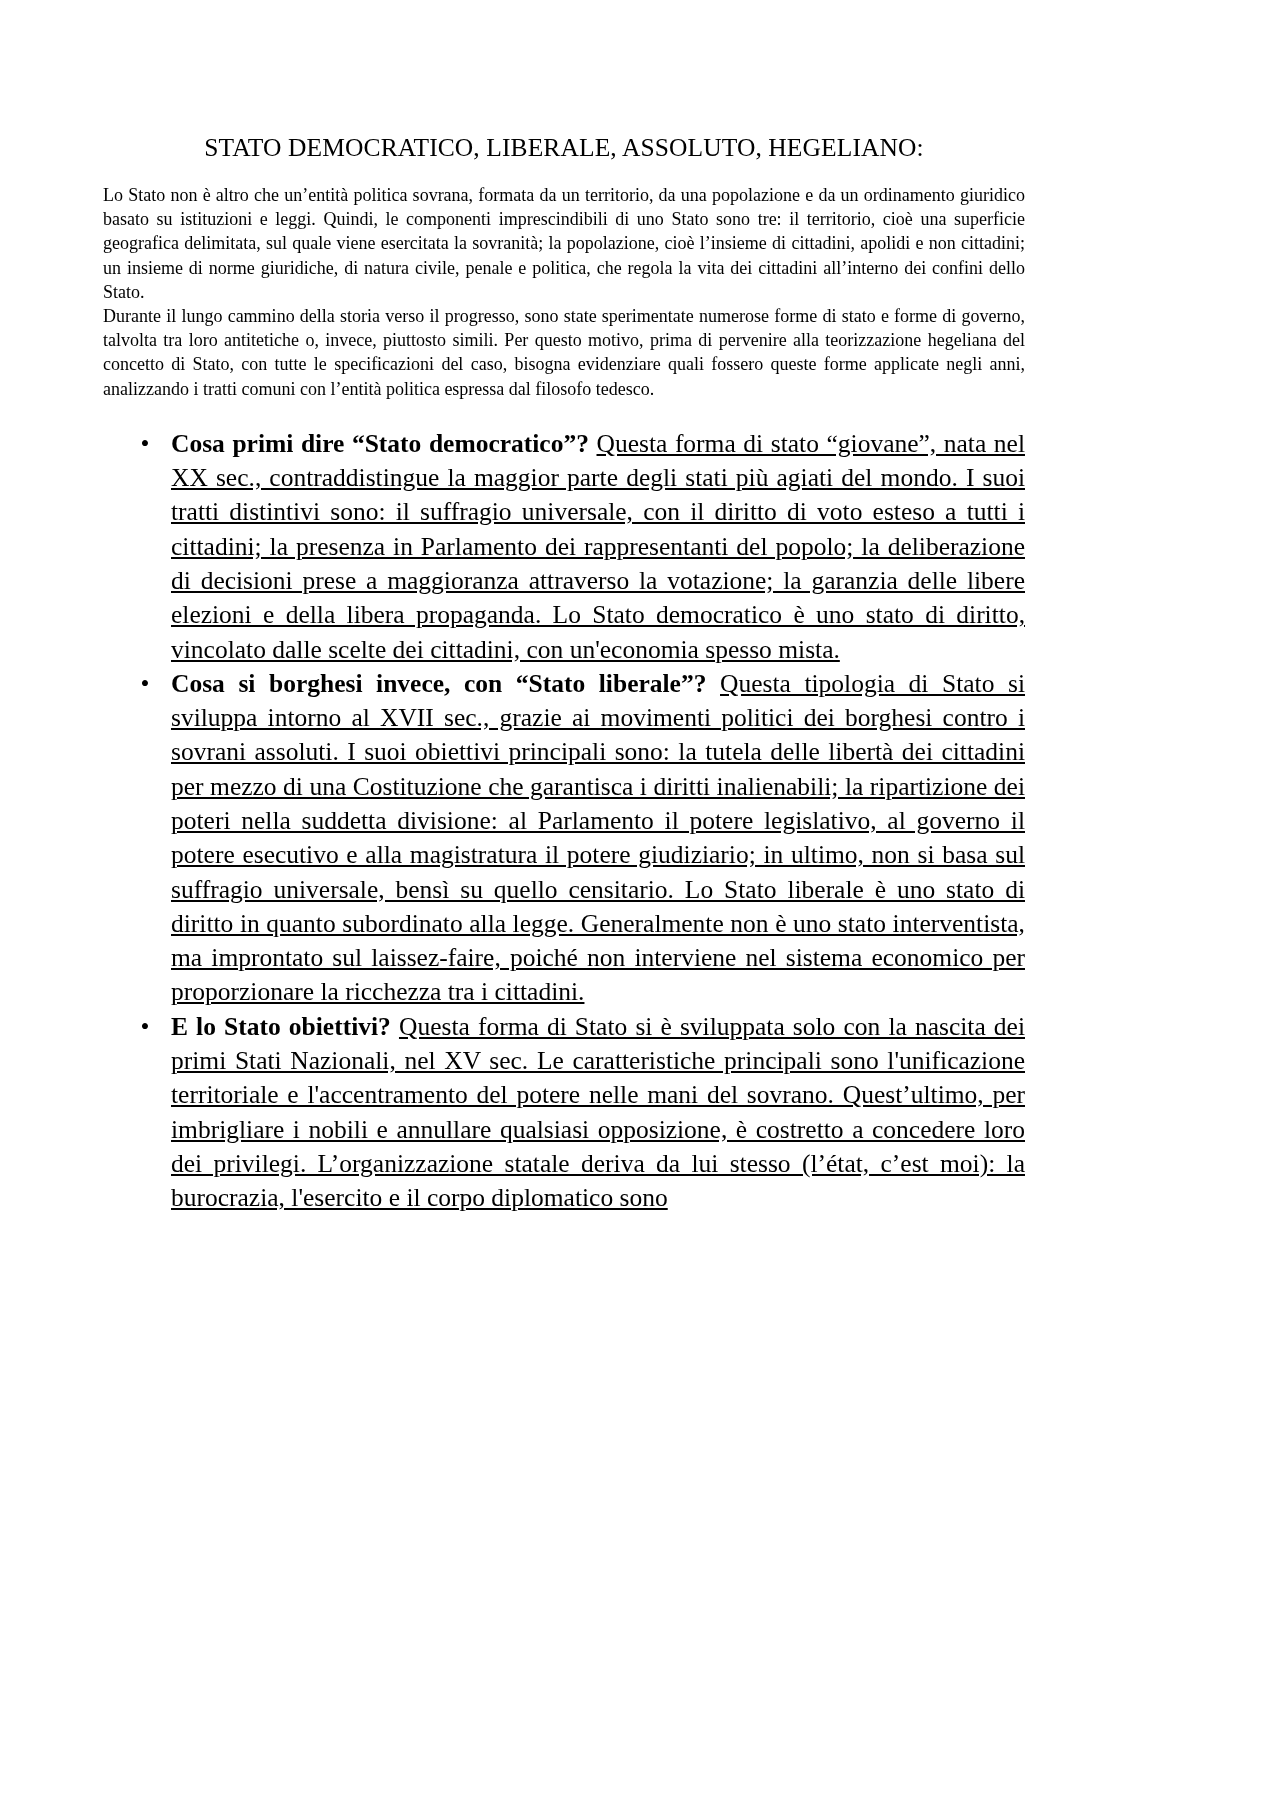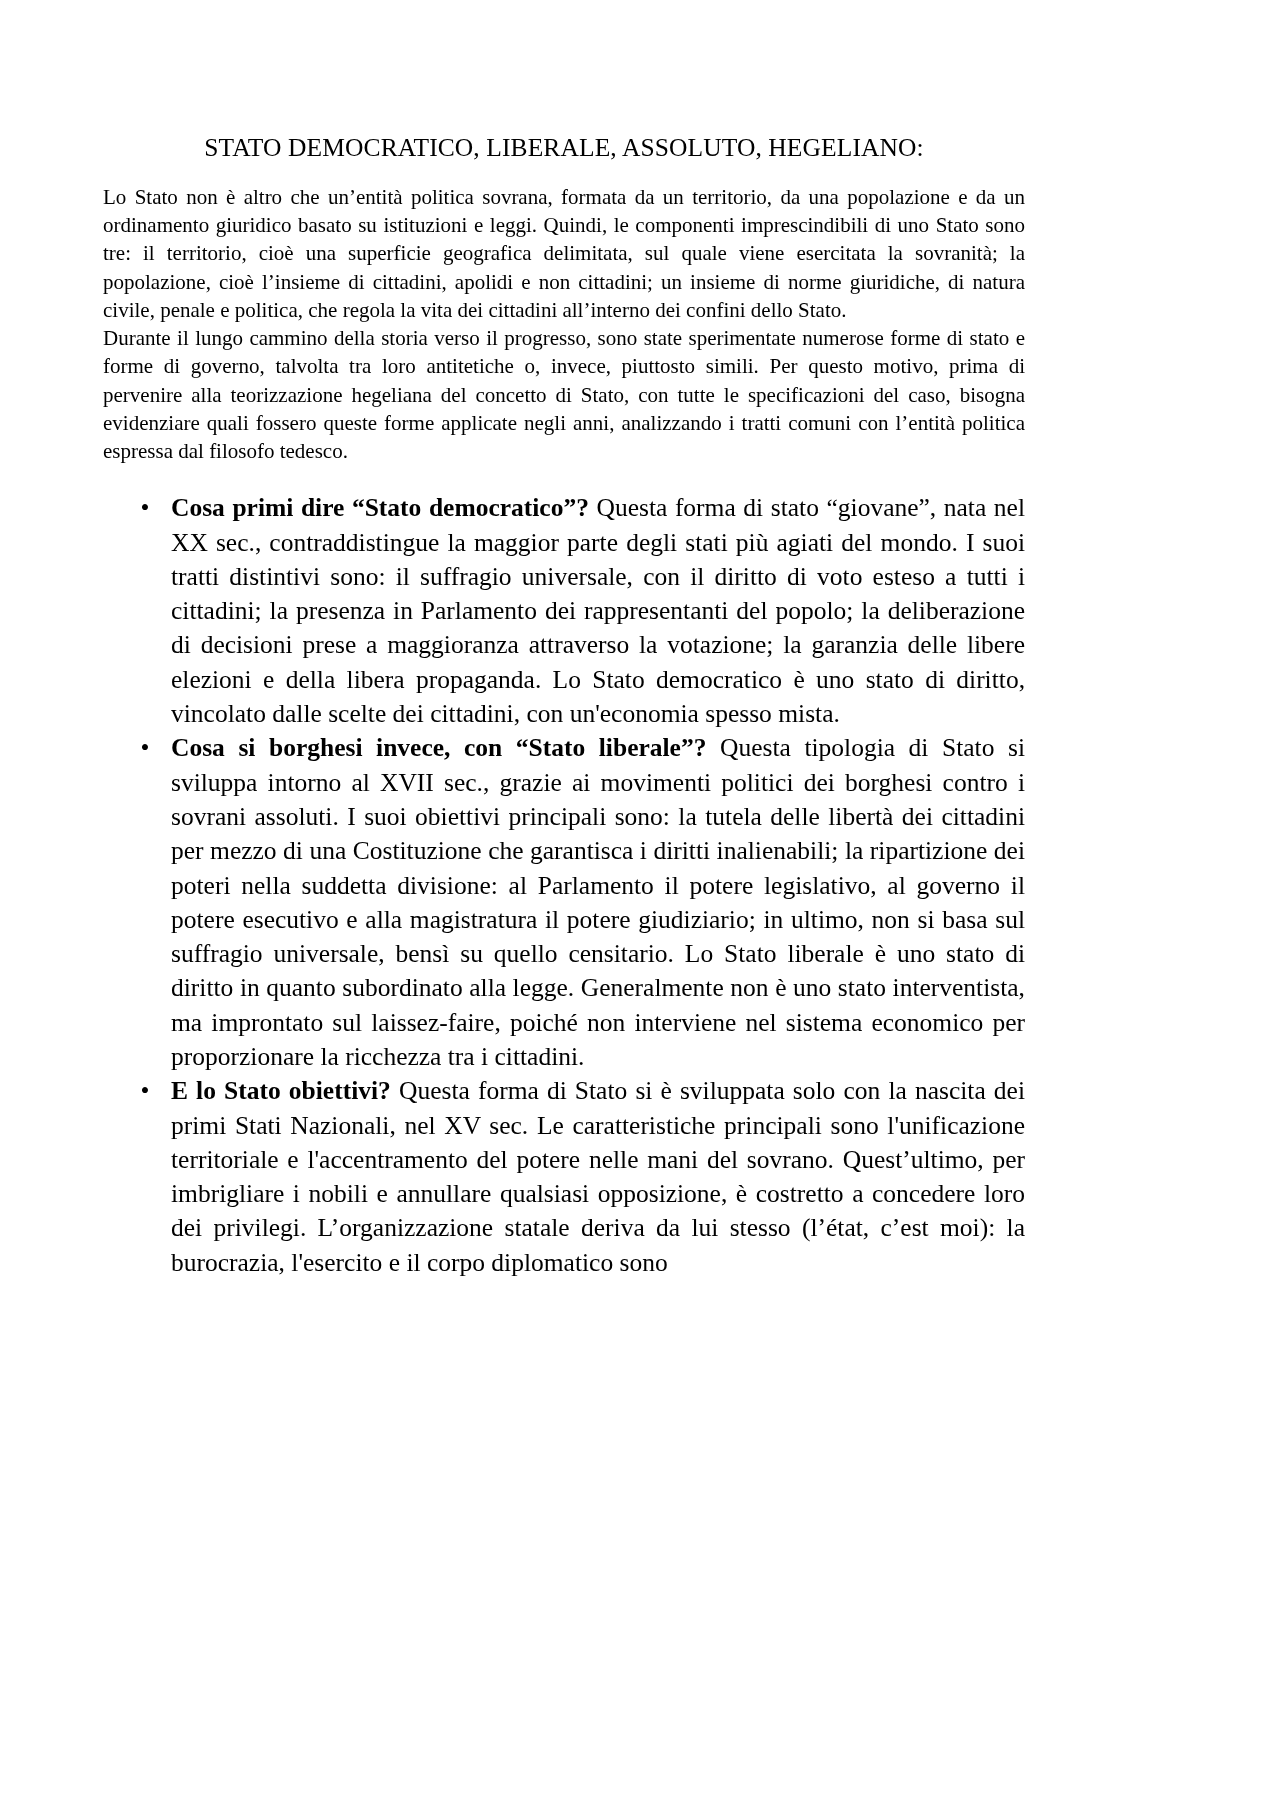--- a/index.html
+++ b/index.html
@@ -32,21 +32,21 @@
     line-height: 1.33;
     letter-spacing: 0.1px;
     margin: 0 0 18px 0;
     font-weight: normal;
   }
   .doc-title .tline {
     display: block;
   }
   p.body-par {
     margin: 0;
-    font-size: 21px;
+    font-size: 18px;
     line-height: 1.345;
     text-align: justify;
     text-justify: inter-word;
     hyphens: none;
   }
   ul.bullets {
     list-style: none;
     margin: 26px 0 0 0;
     padding: 0;
   }
@@ -66,20 +66,21 @@
     width: 12px;
     text-align: center;
     font-size: 25.5px;
     line-height: 1.345;
   }
   .lead {
     font-weight: bold;
   }
   .lead-sp {
     display: inline;
+    text-decoration: underline;
   }
 </style>
 </head>
 <body>
 
 <div class="page">
   <div class="content">
 
     <div class="doc-title">
       <span class="tline">STATO DEMOCRATICO, LIBERALE, ASSOLUTO, HEGELIANO:</span>

